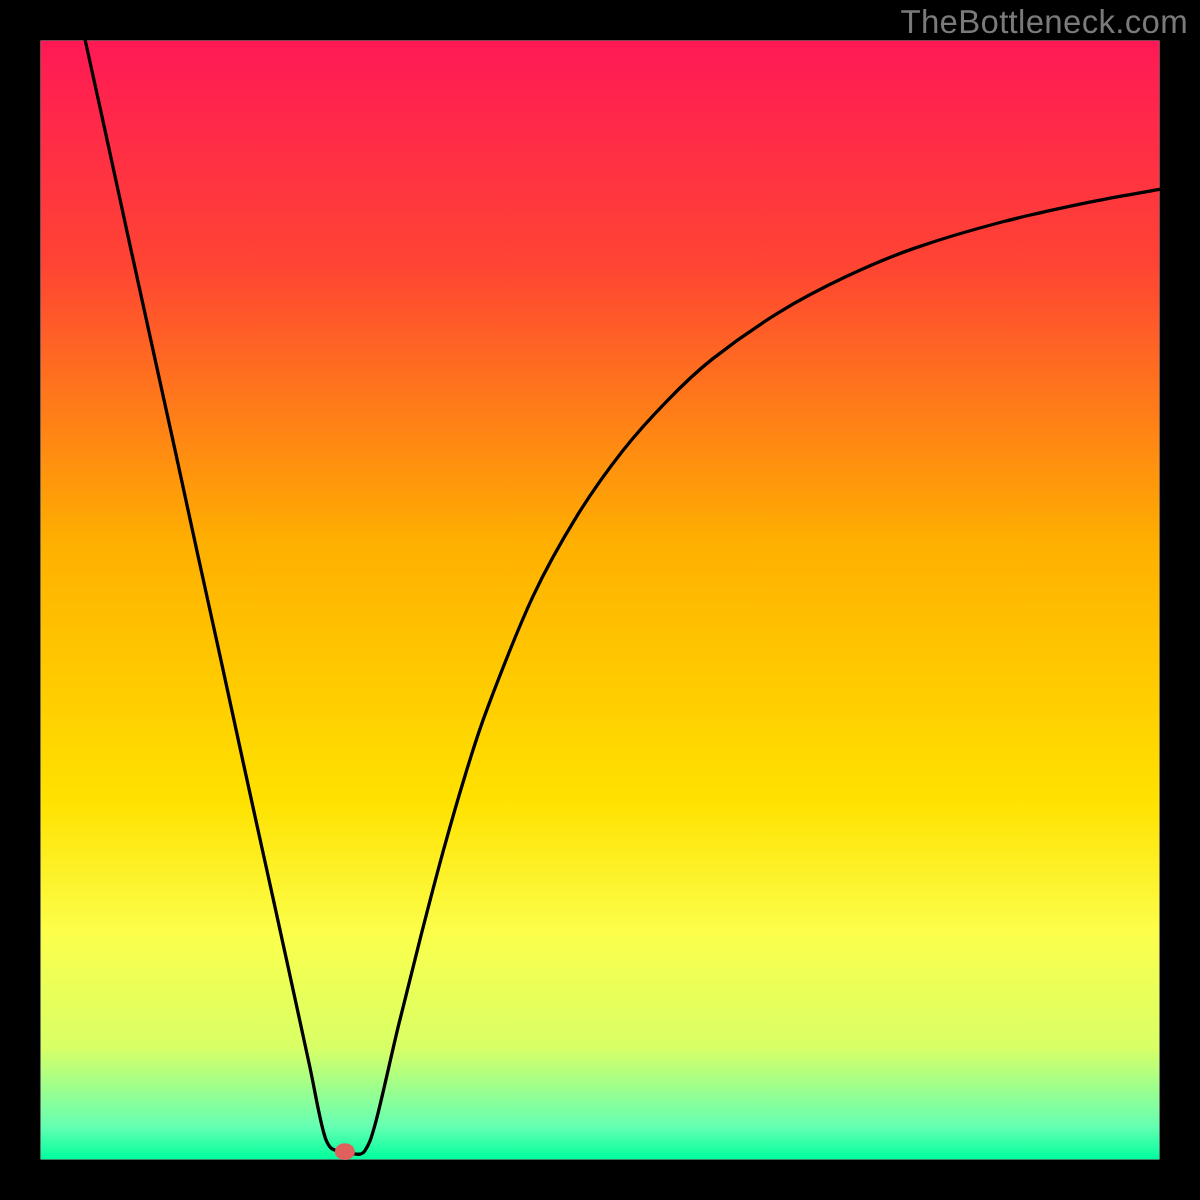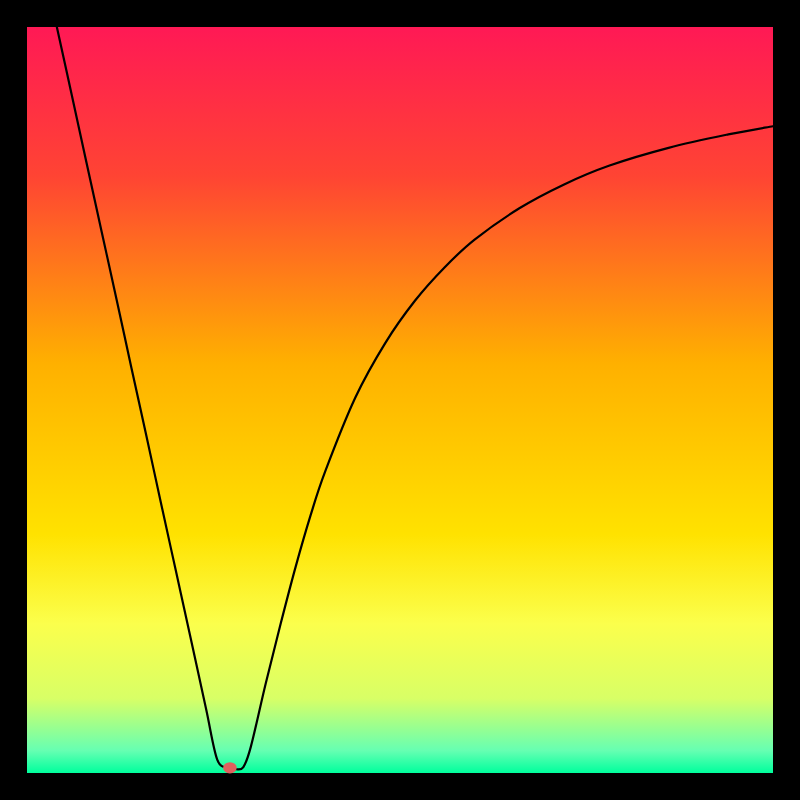--- a/index.html
+++ b/index.html
@@ -31,20 +31,21 @@
     top: 0;
     left: 0;
     width: 800px;
     height: 800px;
   }
 </style>
 </head>
 <body>
 
 <div class="stage">
+  <div class="watermark">TheBottleneck.com</div>
   <svg class="chart-svg" viewBox="0 0 800 800">
     <defs>
       <linearGradient id="bg-grad" x1="0" y1="0" x2="0" y2="1">
           <stop offset="0%" stop-color="#ff1955"></stop>
           <stop offset="20%" stop-color="#ff4433"></stop>
           <stop offset="45%" stop-color="#ffb000"></stop>
           <stop offset="68%" stop-color="#ffe200"></stop>
           <stop offset="80%" stop-color="#fbff4c"></stop>
           <stop offset="90%" stop-color="#d8ff66"></stop>
           <stop offset="97%" stop-color="#66ffb2"></stop>

